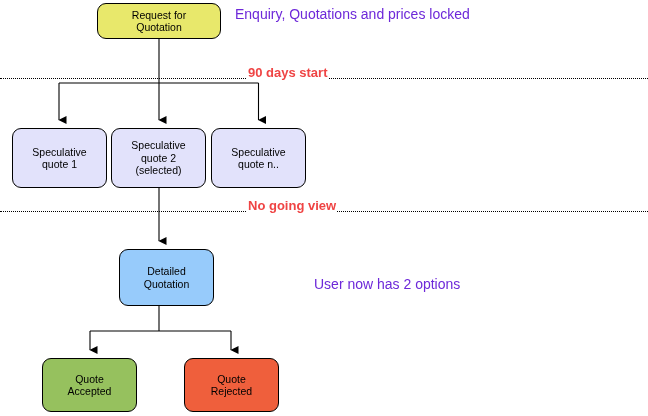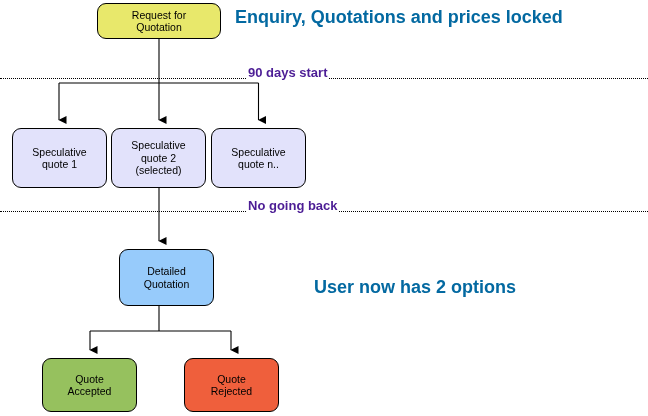--- a/index.html
+++ b/index.html
@@ -101,42 +101,41 @@
     height: 0;
     border-top: 1px dotted #000000;
     z-index: 2;
   }
   #divider-90days { top: 78px; }
   #divider-nogoing { top: 211px; }
   .divider-label {
     position: absolute;
     font-weight: bold;
     font-size: 13px;
-    color: #4c1d95;
+    color: #ef4444;
     background: #ffffff;
     white-space: nowrap;
     z-index: 4;
     padding: 0 1px;
   }
   #label-90days {
     left: 247px;
     top: 65px;
   }
   #label-nogoing {
     left: 247px;
     top: 198px;
   }
   .annotation {
     position: absolute;
-    font-size: 18px;
-    color: #0369a1;
+    font-size: 14px;
+    color: #6d28d9;
     line-height: 1.28;
     white-space: pre-line;
     z-index: 3;
-    font-weight: bold;
   }
   #annot-enquiry {
     left: 235px;
     top: 6px;
   }
   #annot-viewall {
     left: 314px;
     top: 126px;
   }
   #annot-options {
@@ -168,21 +167,21 @@
     <path d="M 159 306 L 159 331" stroke="#000000" stroke-width="1.1" fill="none"></path>
     <path d="M 90 331 L 231 331" stroke="#000000" stroke-width="1.1" fill="none"></path>
     <path d="M 90 331 L 90 350" stroke="#000000" stroke-width="1.1" fill="none" marker-end="url(#arrowhead)"></path>
     <path d="M 231 331 L 231 350" stroke="#000000" stroke-width="1.1" fill="none" marker-end="url(#arrowhead)"></path>
   </svg>
 
   <div class="divider" id="divider-90days"></div>
   <div class="divider" id="divider-nogoing"></div>
 
   <div class="divider-label" id="label-90days">90 days start</div>
-  <div class="divider-label" id="label-nogoing">No going back</div>
+  <div class="divider-label" id="label-nogoing">No going view</div>
 
   <div class="node" id="node-rfq" style="background-color: rgb(232, 232, 107); border-color: rgb(0, 0, 0);">
     <span class="node-label">Request for
 Quotation</span>
   </div>
 
   <div class="node" id="node-spec1" style="background-color: rgb(226, 226, 251); border-color: rgb(0, 0, 0);">
     <span class="node-label">Speculative
 quote 1</span>
   </div>

